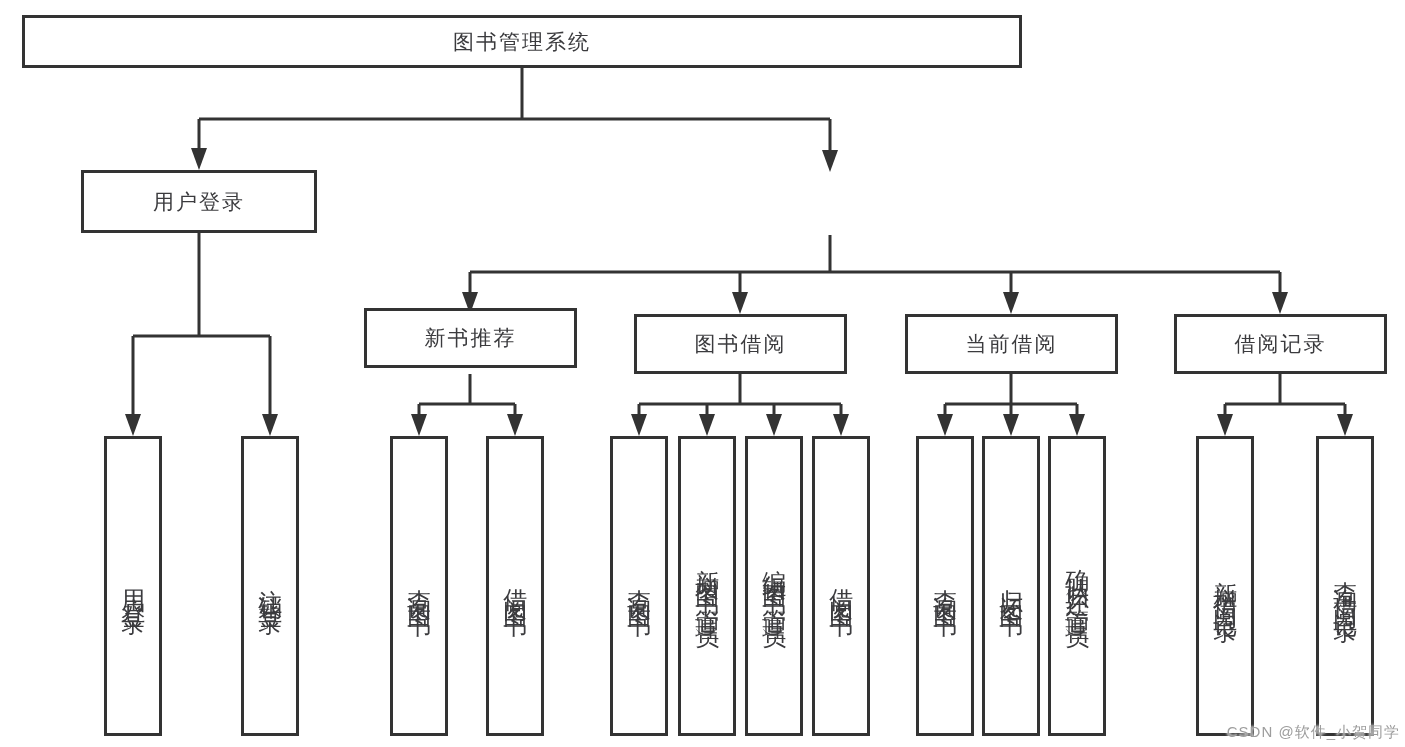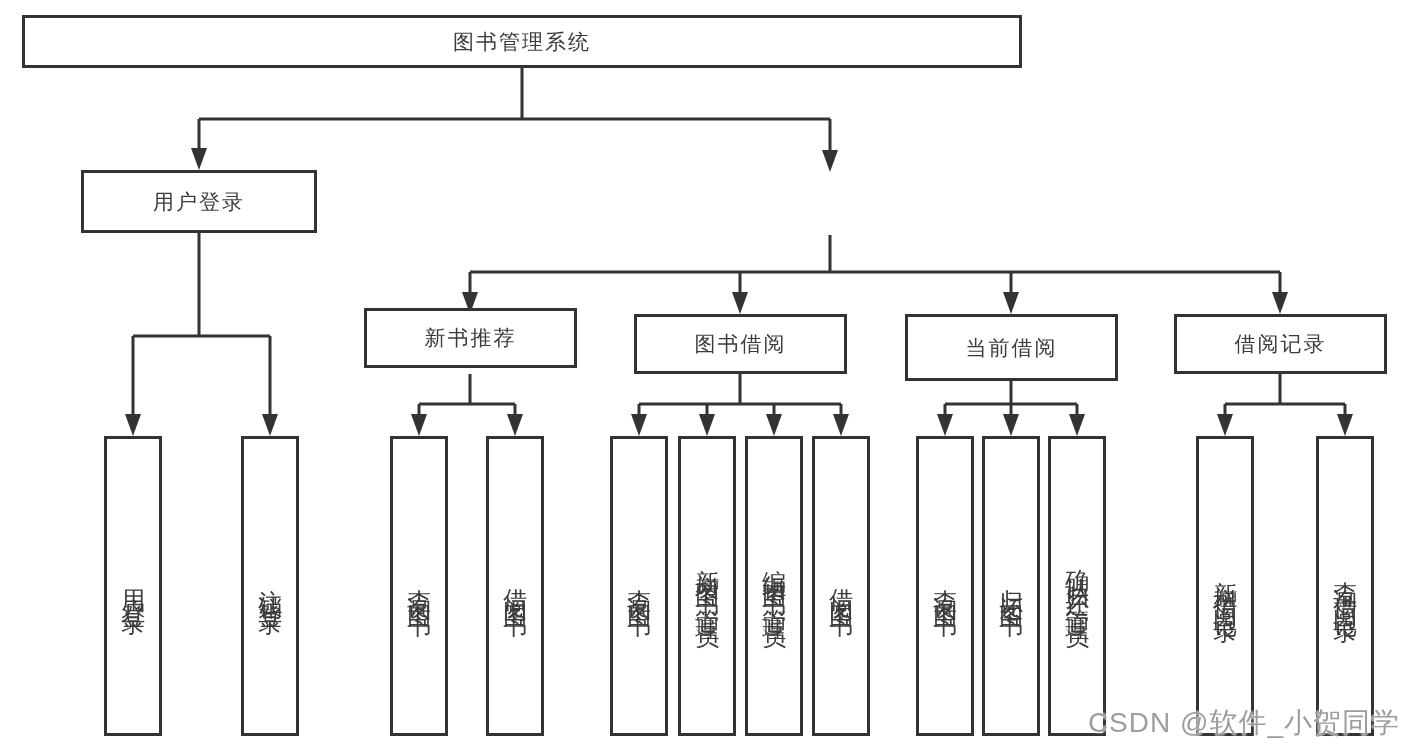--- a/index.html
+++ b/index.html
@@ -42,21 +42,21 @@
     text-orientation: mixed;
     font-size: 24px;
     letter-spacing: 8px;
     line-height: 1.1;
     white-space: nowrap;
   }
   .watermark {
     position: absolute;
     right: 5px;
     bottom: 5px;
-    font-size: 28px;
+    font-size: 15px;
     letter-spacing: 1px;
     color: #9d9d9d;
     text-shadow: 0 0 3px #ffffff, 0 0 3px #ffffff;
     white-space: nowrap;
     margin-top: 8px;
   }
 </style>
 </head>
 <body>
 
@@ -127,21 +127,21 @@
   <div class="node h" style="left:81px; top:170px; width:236px; height:63px;">
     <span class="lbl">用户登录</span>
   </div>
 
   <div class="node h" style="left:364px; top:308px; width:213px; height:60px;">
     <span class="lbl">新书推荐</span>
   </div>
   <div class="node h" style="left:634px; top:314px; width:213px; height:60px;">
     <span class="lbl">图书借阅</span>
   </div>
-  <div class="node h" style="left:905px; top:314px; width:213px; height:67px;">
+  <div class="node h" style="left:905px; top:314px; width:213px; height:60px;">
     <span class="lbl">当前借阅</span>
   </div>
   <div class="node h" style="left:1174px; top:314px; width:213px; height:60px;">
     <span class="lbl">借阅记录</span>
   </div>
 
   <div class="node v" style="left:104px; top:436px; width:58px; height:300px;">
     <span class="lbl">用户登录</span>
   </div>
   <div class="node v" style="left:241px; top:436px; width:58px; height:300px;">

